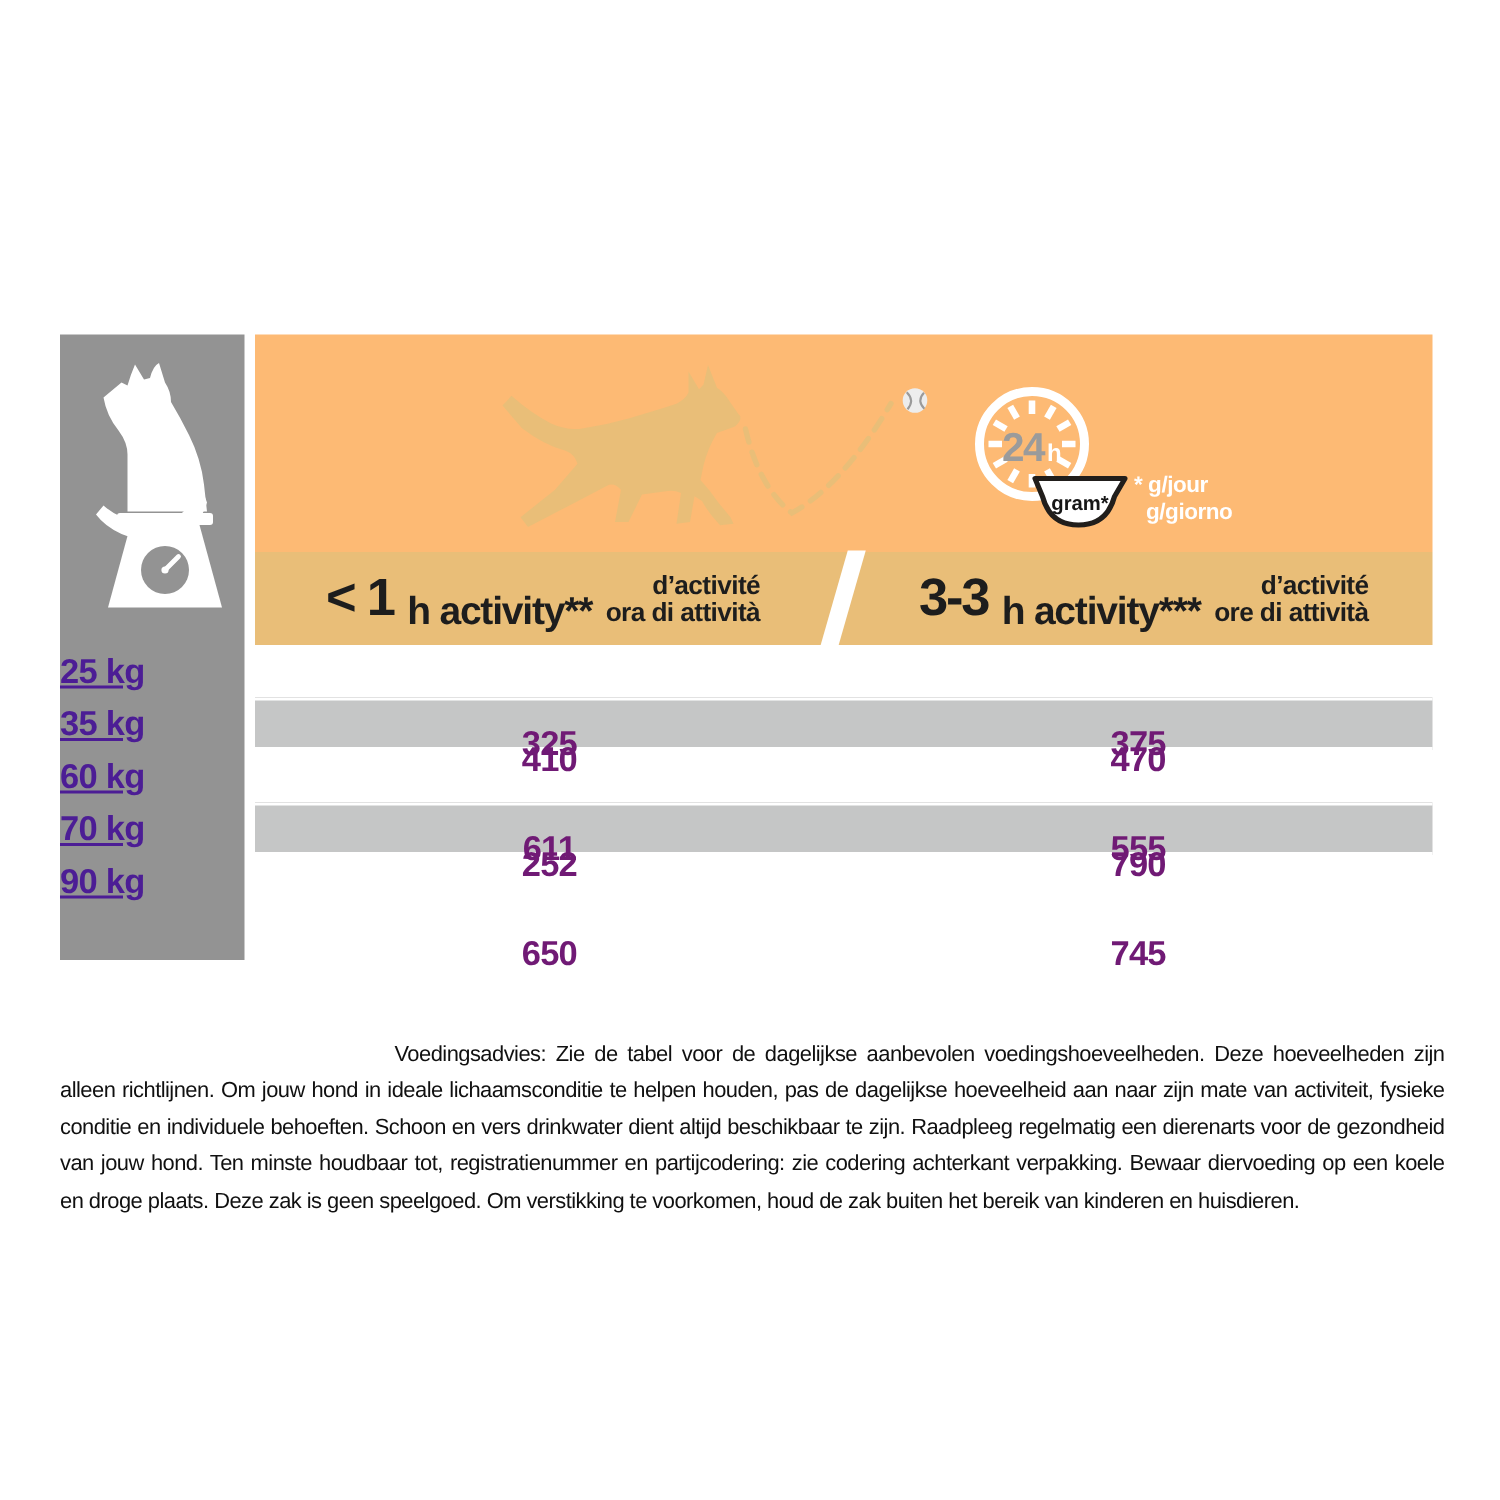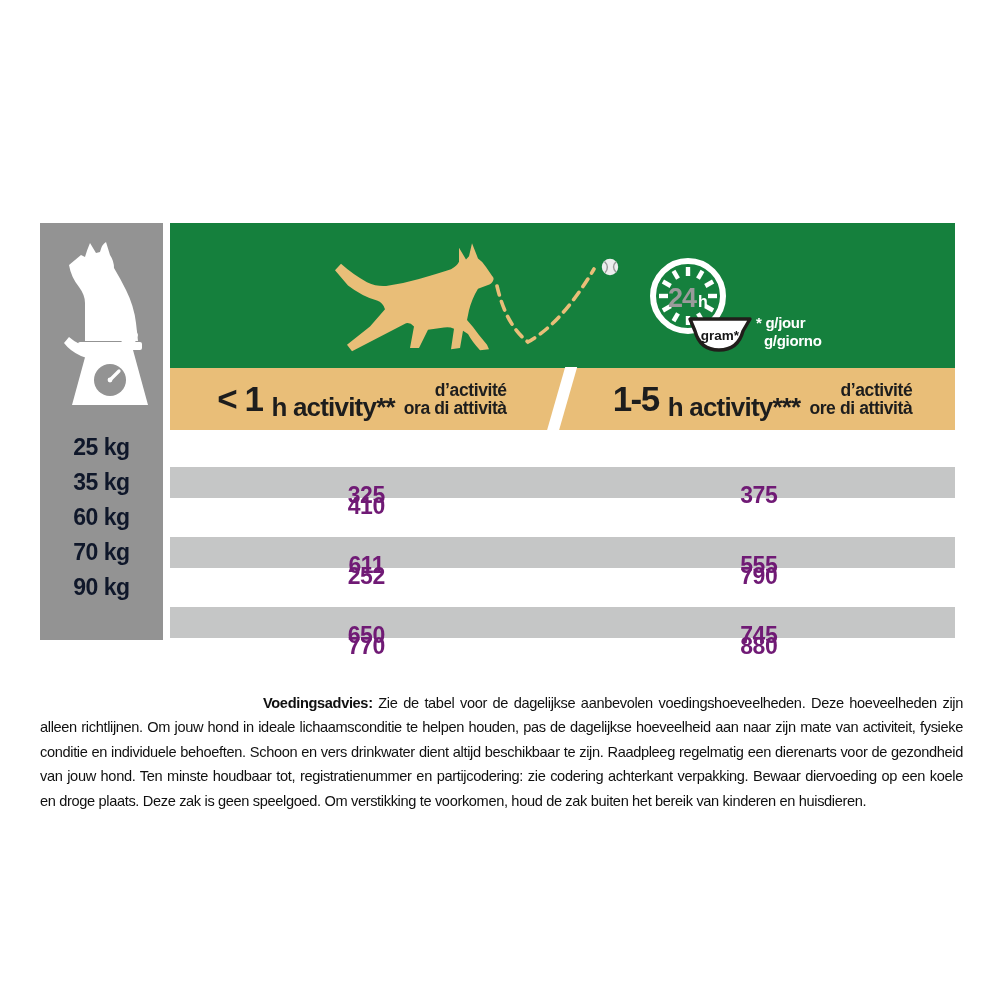--- a/index.html
+++ b/index.html
@@ -8,26 +8,26 @@
     font-family:"Liberation Sans", sans-serif;
     -webkit-font-smoothing:antialiased;
   }
   .canvas { position:relative; width:1000px; height:1000px; overflow:hidden; background:#fff; }
 
   
   .sidebar { position:absolute; left:40px; top:223px; width:123px; height:417px; background:#939393; }
   .sidebar-icon { position:absolute; left:7px; top:12px; }
   .weights { position:absolute; left:0; top:207px; width:100%; }
   .weight {
-    height:35px; line-height:35px; text-align:center;
-    font-weight:bold; font-size:23px; color:#0f172a; letter-spacing:-0.5px;
+    height:35px; line-height:35px; 
+    font-weight:bold; font-size:23px; color:#4c1d95; letter-spacing:-0.5px;text-decoration:underline;
   }
 
   
-  .dark-header { position:absolute; left:170px; top:223px; width:785px; height:145px; background:#15803d; }
+  .dark-header { position:absolute; left:170px; top:223px; width:785px; height:145px; background:#fdba74; }
 
   
   .band { position:absolute; left:170px; top:368px; width:785px; height:62px; background:#e9be78; }
   .slash { position:absolute; left:386px; top:-1px; width:12px; height:64px; background:#ffffff; transform:skewX(-16deg); }
   .hcell { position:absolute; top:0; height:62px; display:flex; align-items:center; justify-content:center; gap:9px; color:#1d1d1d; white-space:nowrap; }
   .hcell.c1 { left:0; width:384px; }
   .hcell.c2 { left:400px; width:385px; }
   .hbig { font-size:35px; font-weight:bold; letter-spacing:-1.5px; }
   .hmid { font-size:26px; font-weight:bold; letter-spacing:-0.8px;margin-top:16px; }
   .hsubs { font-size:17.5px; font-weight:bold; line-height:18.5px; text-align:right; letter-spacing:-0.4px; }
@@ -40,21 +40,21 @@
     width:50%; text-align:center; line-height:35px;
     font-weight:bold; font-size:23px; color:#701a75; letter-spacing:-0.5px;margin-top:48px;
   }
 
   
   .footer {
     position:absolute; left:40px; top:676px; width:923px;
     font-size:14.6px; line-height:24.6px; color:#101010;
     text-align:justify; text-indent:223px; letter-spacing:-0.35px;
   }
-  .footer b { font-weight:bold;margin-top:16px; }
+  .footer b { font-weight:normal;margin-top:16px; }
 
   svg text { font-family:"Liberation Sans", sans-serif; }
 </style>
 </head>
 <body>
 
 <div class="canvas">
 
   <div class="sidebar">
     <svg class="sidebar-icon" width="110" height="182" viewBox="0 0 110 182">
@@ -129,50 +129,47 @@
     <div class="hcell c1">
       <span class="hbig">&lt; 1</span>
       <span class="hmid">h activity**</span>
       <span class="hsubs">
         <div>d’activité</div>
         <div>ora di attività</div>
       </span>
     </div>
     <div class="slash"></div>
     <div class="hcell c2">
-      <span class="hbig">1-5</span>
+      <span class="hbig">3-3</span>
       <span class="hmid">h activity***</span>
       <span class="hsubs">
         <div>d’activité</div>
         <div>ore di attività</div>
       </span>
     </div>
   </div>
 
   <div class="rows">
     <div class="row">
       <div class="cell">325</div>
       <div class="cell">375</div>
     </div>
     <div class="row alt">
       <div class="cell">410</div>
+      <div class="cell">470</div>
     </div>
     <div class="row">
       <div class="cell">611</div>
       <div class="cell">555</div>
     </div>
     <div class="row alt">
       <div class="cell">252</div>
       <div class="cell">790</div>
     </div>
     <div class="row">
       <div class="cell">650</div>
       <div class="cell">745</div>
     </div>
-    <div class="row alt">
-      <div class="cell">770</div>
-      <div class="cell">880</div>
-    </div>
   </div>
 
   <p class="footer"><b>Voedingsadvies:</b><span> Zie de tabel voor de dagelijkse aanbevolen voedingshoeveelheden. Deze hoeveelheden zijn alleen richtlijnen. Om jouw hond in ideale lichaamsconditie te helpen houden, pas de dagelijkse hoeveelheid aan naar zijn mate van activiteit, fysieke conditie en individuele behoeften. Schoon en vers drinkwater dient altijd beschikbaar te zijn. Raadpleeg regelmatig een dierenarts voor de gezondheid van jouw hond. Ten minste houdbaar tot, registratienummer en partijcodering: zie codering achterkant verpakking. Bewaar diervoeding op een koele en droge plaats. Deze zak is geen speelgoed. Om verstikking te voorkomen, houd de zak buiten het bereik van kinderen en huisdieren.</span></p>
 
 </div>
 
 </body></html>

